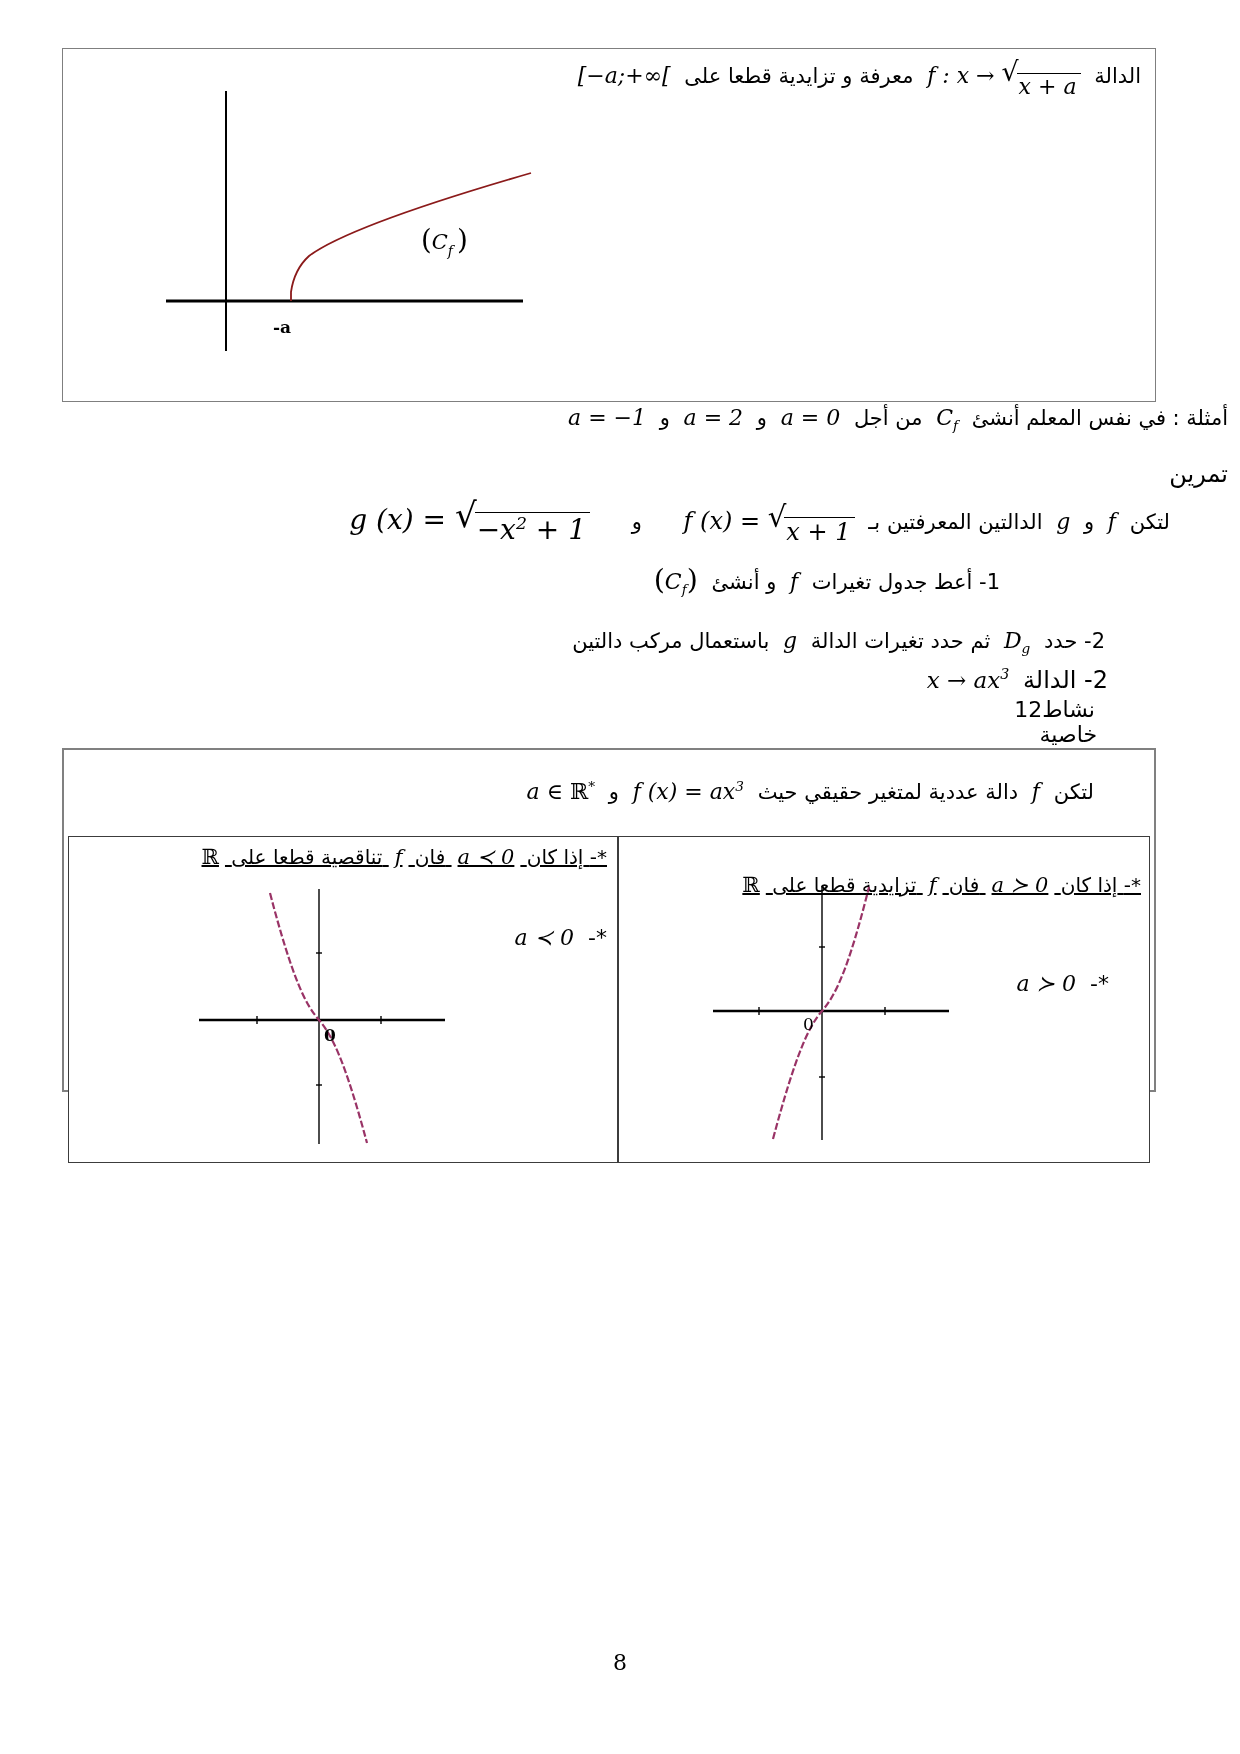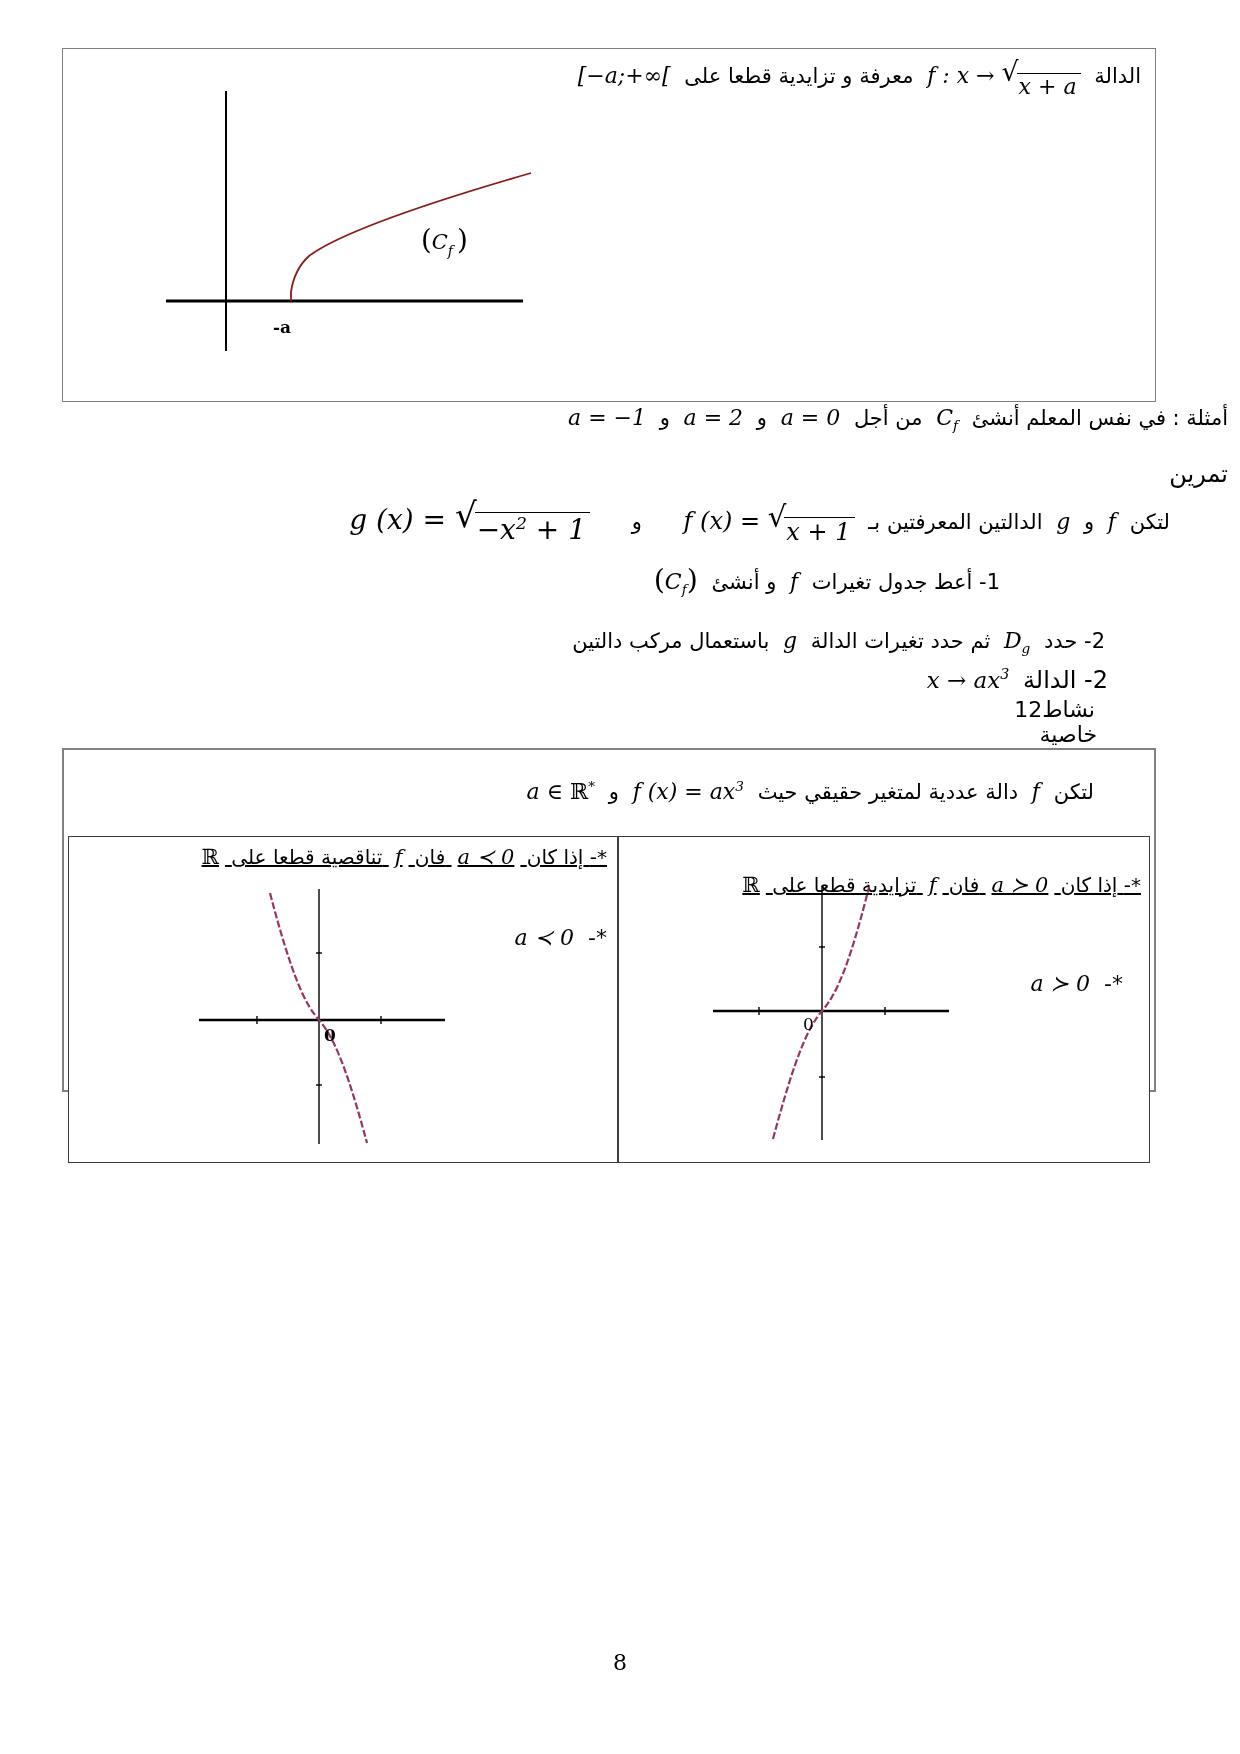--- a/index.html
+++ b/index.html
@@ -165,21 +165,21 @@
       <div class="line title" style="top:8px; right:8px;margin-top:28px;">
         <span class="ar">*-</span>
         <span class="ar">إذا كان</span>
         <span class="math">a ≻ 0</span>
         <span class="ar">فان</span>
         <span class="math">f</span>
         <span class="ar">تزايدية قطعا على</span>
         <span class="math up" style="font-style:normal;">ℝ</span>
       </div>
 
-      <div class="line cond-label" style="top:134px; right:26px;margin-left:14px;">
+      <div class="line cond-label" style="top:134px; right:40px;margin-left:14px;">
         <span class="ar">*-</span>
         <span class="math">a ≻ 0</span>
       </div>
 
       <svg class="graph-svg" style="left:92px; top:46px;" width="240" height="262" viewBox="0 0 240 262">
         <line x1="111" y1="3" x2="111" y2="257" stroke="#000" stroke-width="1.4"></line>
         <line x1="108" y1="64" x2="114" y2="64" stroke="#000" stroke-width="1.4"></line>
         <line x1="108" y1="194" x2="114" y2="194" stroke="#000" stroke-width="1.4"></line>
         <line x1="2" y1="128" x2="238" y2="128" stroke="#000" stroke-width="2.6"></line>
         <line x1="48" y1="124" x2="48" y2="132" stroke="#000" stroke-width="1.4"></line>

